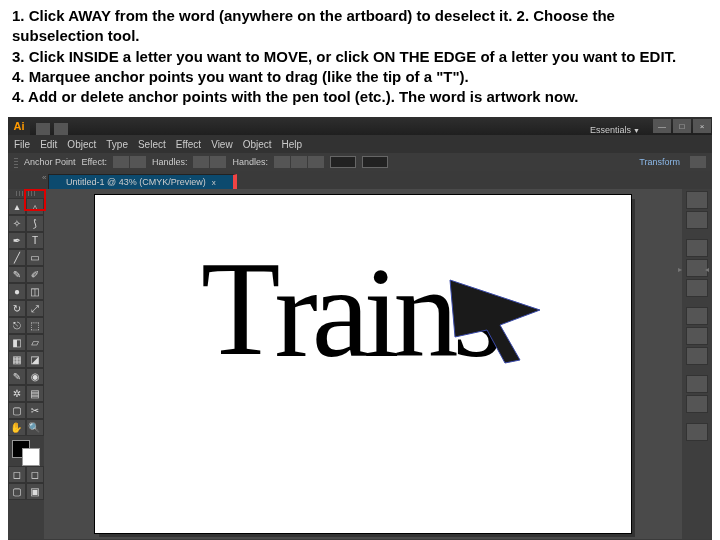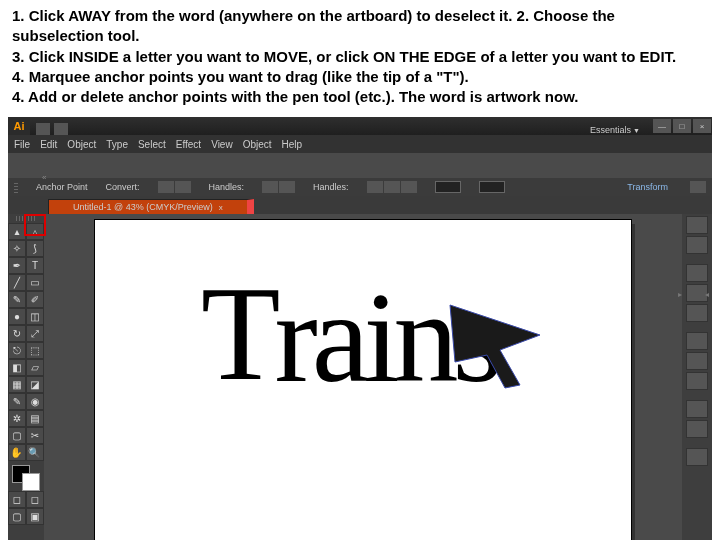--- a/index.html
+++ b/index.html
@@ -9,28 +9,28 @@
   .ai-logo { width:22px; height:18px; background:#2b2b2b; color:#ff9a00; font-weight:bold; font-size:11px; display:flex; align-items:center; justify-content:center; }
   .title-spacer { flex:1; }
   .win-controls { display:flex; }
   .win-btn { width:18px; height:14px; margin:2px 1px; background:#555; font-size:8px; display:flex;align-items:center;justify-content:center; cursor:pointer; }
   .essentials { font-size:9px; padding:0 12px 0 4px; display:flex; align-items:center; gap:2px; }
   .ess-dd { font-size:7px; }
   .tab-icons { padding:0 6px; display:flex; gap:4px; }
   .tab-ico { width:14px; height:12px; background:#555; }
   .menubar { height:18px; background:#323232; display:flex; align-items:center; padding:0 6px; gap:10px;}
   .menubar span { cursor:pointer; font-size:10px; }
-  .controlbar { height:18px; background:#3b3b3b; display:flex; align-items:center; padding:0 6px; gap:18px; font-size:9px;margin-top:25px;}
+  .controlbar { height:18px; background:#3b3b3b; display:flex; align-items:center; padding:0 6px; gap:6px; font-size:9px;}
   .controlbar .seg { display:flex; gap:1px; }
   .cb-btn { background:#555; width:16px; height:12px; }
   .controlbar input { width:20px; height:10px; background:#222; border:1px solid #666; color:#ccc; font-size:8px; padding:0 2px; }
   .transform { color:#8bb8e8; margin-left:auto; margin-right:4px;}
   .doctabs { height:18px; background:#3a3a3a; display:flex; align-items:flex-end; padding-left:40px;}
   .doc-arrow{position:absolute; left:34px; top:56px; font-size:8px; color:#888;}
-  .doctab { background:#c2410c; padding:2px 24px; font-size:9px; border-top:1px solid #222; border-left:1px solid #222; border-right:7px solid #ef4444; margin-right:2px; cursor:pointer;}
+  .doctab { background:#0c4a6e; padding:2px 17px; font-size:9px; border-top:1px solid #222; border-left:1px solid #222; border-right:4px solid #ef4444; margin-right:2px; cursor:pointer;}
   .doctab .x { margin-left:6px; font-size:8px;}
   .work { position:relative; height:350px; display:flex; }
   .toolcol { width:36px; background:#3e3e3e; display:flex; flex-direction:column; align-items:center; padding-top:2px; gap:0;}
   .tool-grip{ width:20px; height:5px; background:repeating-linear-gradient(90deg,#666,#666 1px,#3e3e3e 1px,#3e3e3e 3px); margin-bottom:2px;}
   .toolpair { display:flex; }
   .tool { width:16px; height:15px; background:#4a4a4a; border:1px solid #333; display:flex; align-items:center; justify-content:center; font-size:10px; cursor:pointer; color:#ddd;}
   .highlight { position:absolute; top:0px; left:16px; width:18px; height:18px; border:2px solid #d00;}
   .swatches { margin-top:4px; width:28px; height:26px; position:relative;}
   .sw-f{ position:absolute; top:0; left:0; width:16px; height:16px; background:#000; border:1px solid #999;}
   .sw-b{ position:absolute; bottom:0; right:0; width:16px; height:16px; background:#fff; border:1px solid #999;}
@@ -87,21 +87,21 @@
     <span>Select</span>
     <span>Effect</span>
     <span>View</span>
     <span>Object</span>
     <span>Help</span>
   </div>
 
   <div class="controlbar">
     <div class="drag-tab"></div>
     <span>Anchor Point</span>
-    <span>Convert:</span>
+    <span>Effect:</span>
     <div class="seg">
         <div class="cb-btn"></div>
         <div class="cb-btn"></div>
       </div>
     <span>Handles:</span>
     <div class="seg">
         <div class="cb-btn"></div>
         <div class="cb-btn"></div>
       </div>
     <span>Handles:</span>

